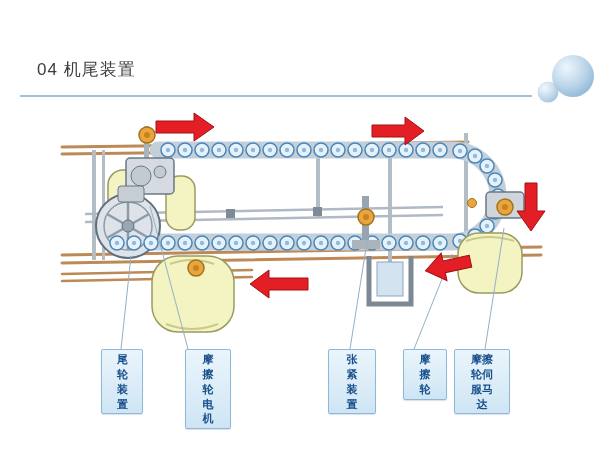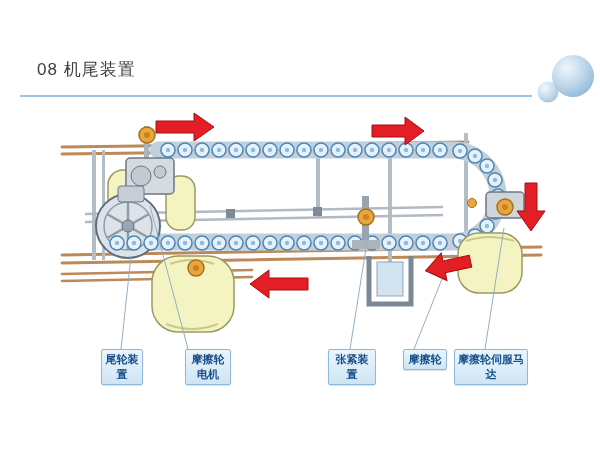--- a/index.html
+++ b/index.html
@@ -15,33 +15,33 @@
   .divider{
     position:absolute;left:20px;top:95px;width:512px;height:2px;
     background:#9cc2e0;
   }
   .diagram-svg{position:absolute;left:0;top:0;pointer-events:none;}
   .callout{
     position:absolute;top:349px;
     background:linear-gradient(#eaf5fc,#cfe5f4);
     border:1px solid #8fb7d8;border-radius:2px;
     color:#174f8c;font-size:11px;font-weight:bold;line-height:1.35;
-    text-align:center;padding:2px 3px;box-sizing:border-box;
+    text-align:center;padding:2px 15px;box-sizing:border-box;
     box-shadow:0 1px 1px rgba(70,110,150,0.2);
   }
   .c1{left:101px;width:42px;}
   .c2{left:166px;width:46px;margin-left:19px;}
   .c3{left:328px;width:48px;}
   .c4{left:403px;width:44px;}
-  .c5{left:454px;width:74px;}
+  .c5{left:454px;width:56px;}
 </style>
 </head>
 <body>
 
-<div class="slide-title">08 机尾装置</div>
+<div class="slide-title">04 机尾装置</div>
 <div class="divider"></div>
 
 <svg class="diagram-svg" width="600" height="450" viewBox="0 0 600 450">
   <defs>
     <radialGradient id="ball" cx="35%" cy="30%" r="80%">
       <stop offset="0%" stop-color="#eff6fc"></stop>
       <stop offset="55%" stop-color="#bcd6ea"></stop>
       <stop offset="100%" stop-color="#8cb4d6"></stop>
     </radialGradient>
     <g id="roller">

